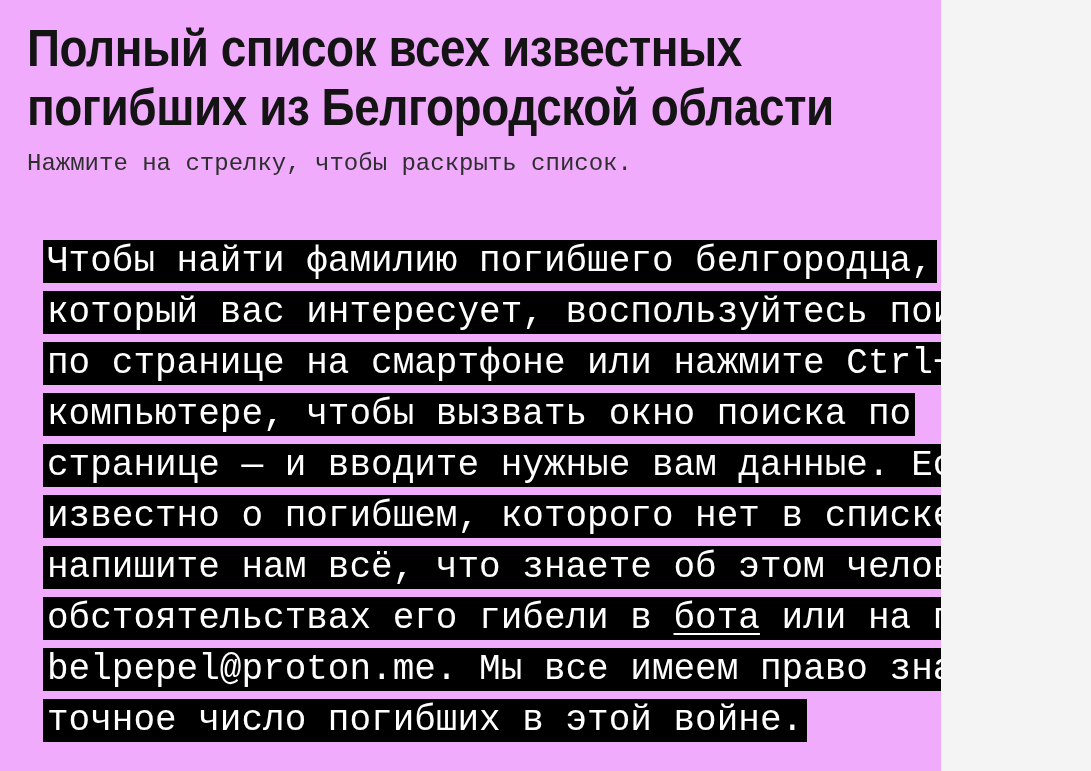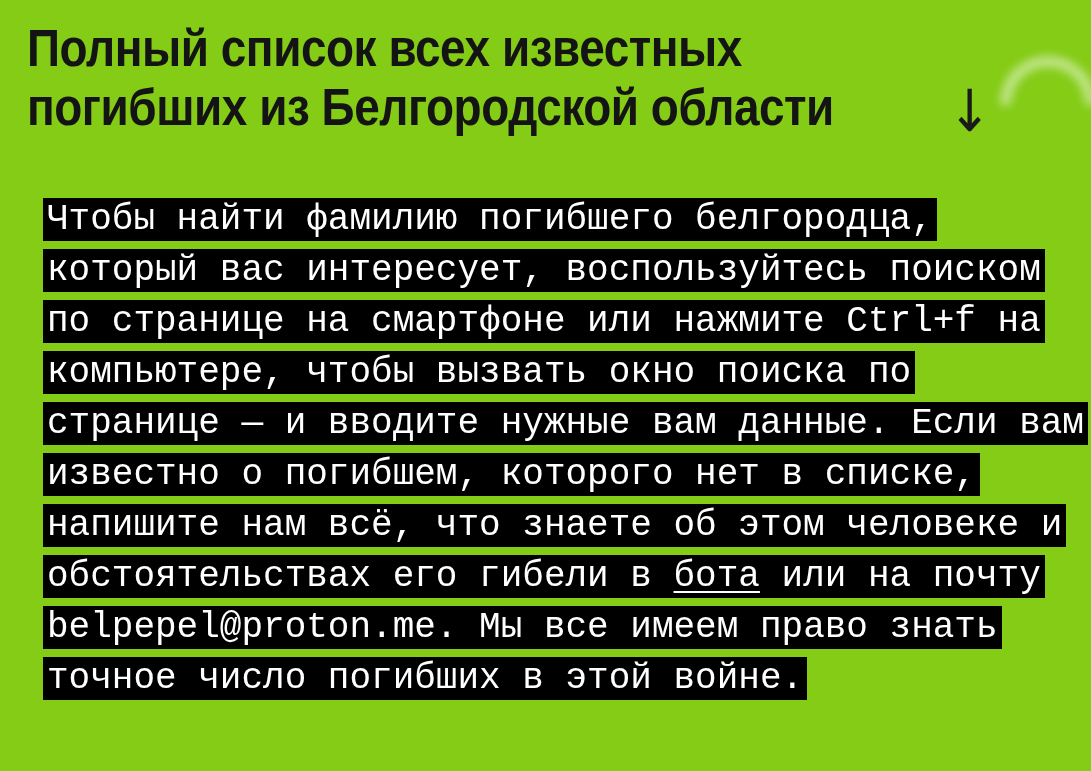--- a/index.html
+++ b/index.html
@@ -2,23 +2,23 @@
 <html lang="ru"><head>
 <meta charset="utf-8">
 <style>
   html, body {
     margin: 0;
     padding: 0;
     background: #f4f4f4;
   }
   .page {
     position: relative;
-    width: 1091px;
+    width: 941px;
     height: 771px;
-    background: #84cc16;
+    background: #f0abfc;
     overflow: hidden;
     box-sizing: border-box;
     padding-left: 27px;
     font-family: "Liberation Mono", "DejaVu Sans Mono", monospace;
   }
   
   .title {
     position: relative;
     margin: 19px 0 0 0;
     width: 1200px;
@@ -92,18 +92,19 @@
 <body>
 
 <div class="page">
 
   <h1 class="title">
       <span class="title-line">Полный список всех известных</span>
       <span class="title-line">погибших из Белгородской области</span>
       <a class="arrow-link" href="#"><span>↓</span></a>
     </h1>
 
+  <p class="subtitle">Нажмите на стрелку, чтобы раскрыть список.</p>
 
   <p class="info-para"><span class="mark"><span>Чтобы найти фамилию погибшего белгородца, который вас интересует, воспользуйтесь поиском по странице на смартфоне или нажмите Ctrl+f на компьютере, чтобы вызвать окно поиска по странице — и вводите нужные вам данные. Если вам известно о погибшем, которого нет в списке, напишите нам всё, что знаете об этом человеке и обстоятельствах его гибели в </span><a class="bot-link" href="#">бота</a><span> или на почту </span><span class="email">belpepel@proton.me.</span><span> Мы все имеем право знать точное число погибших в этой войне.</span></span></p>
 
   <div class="arc-watermark"></div>
 
 </div>
 
 </body></html>

